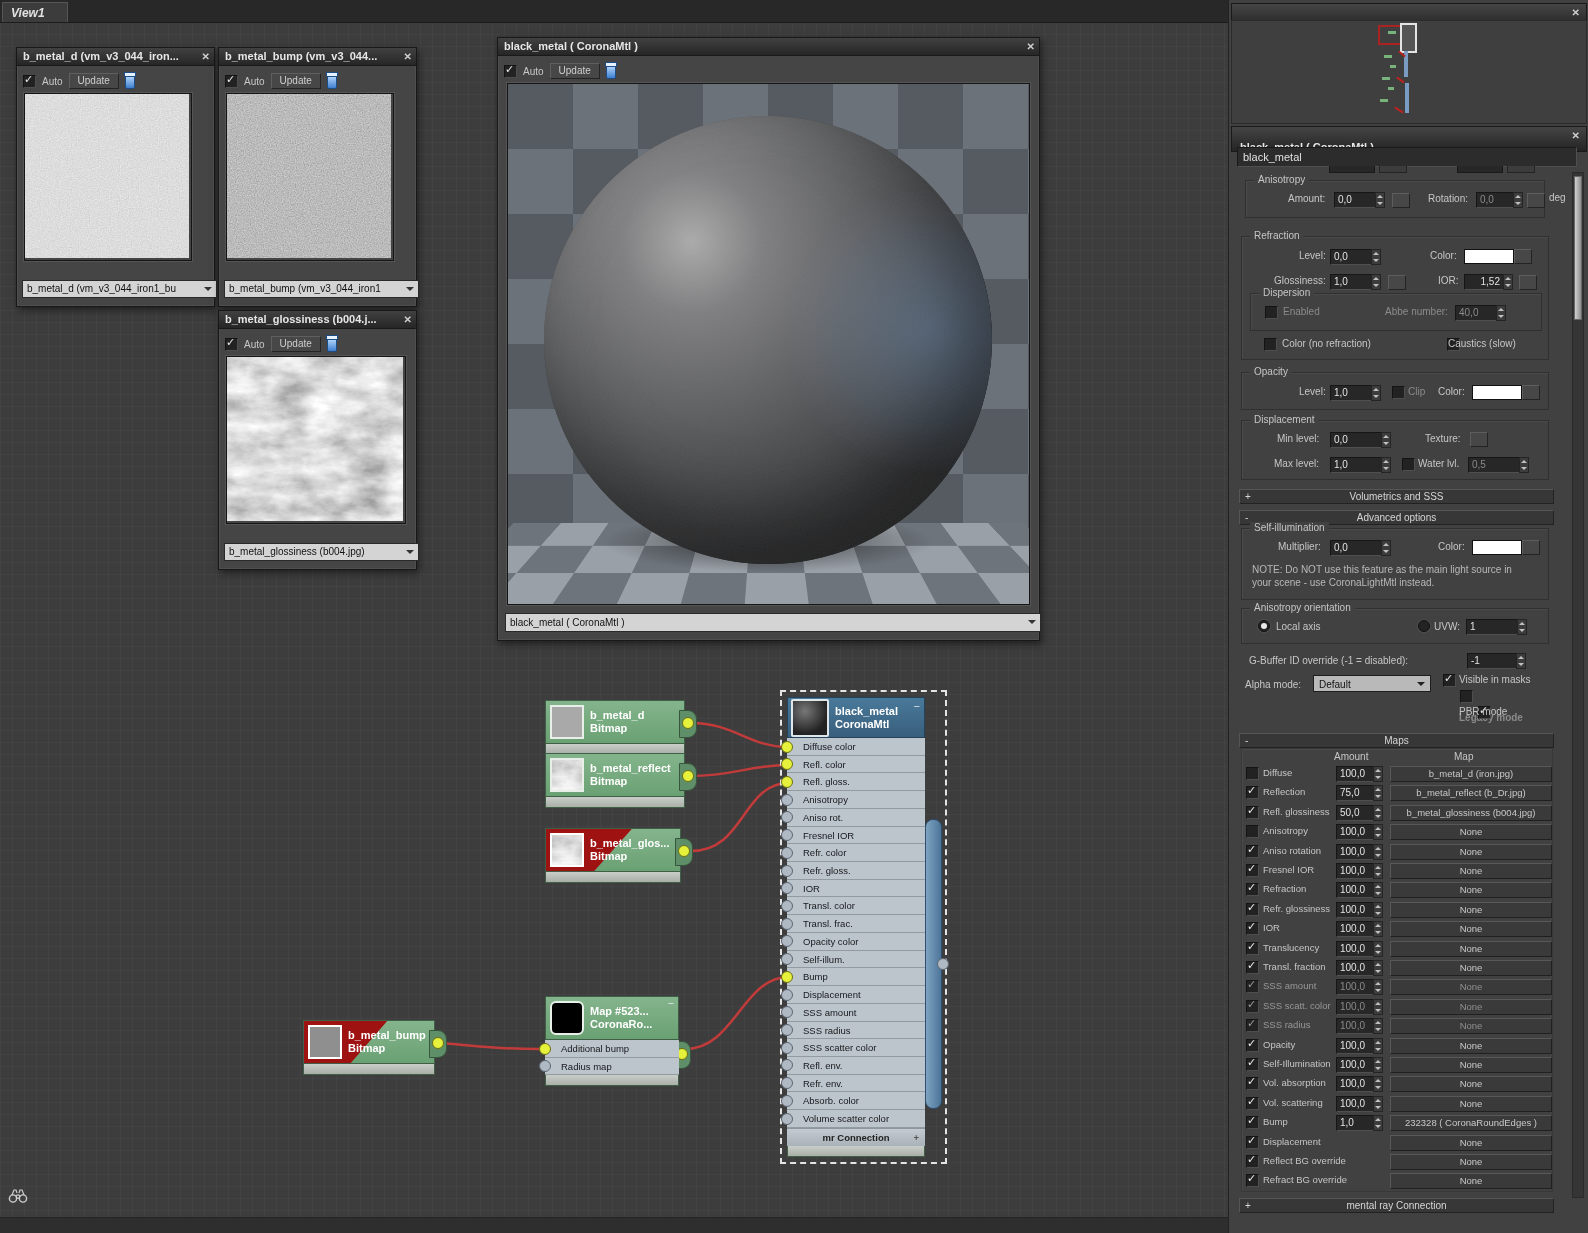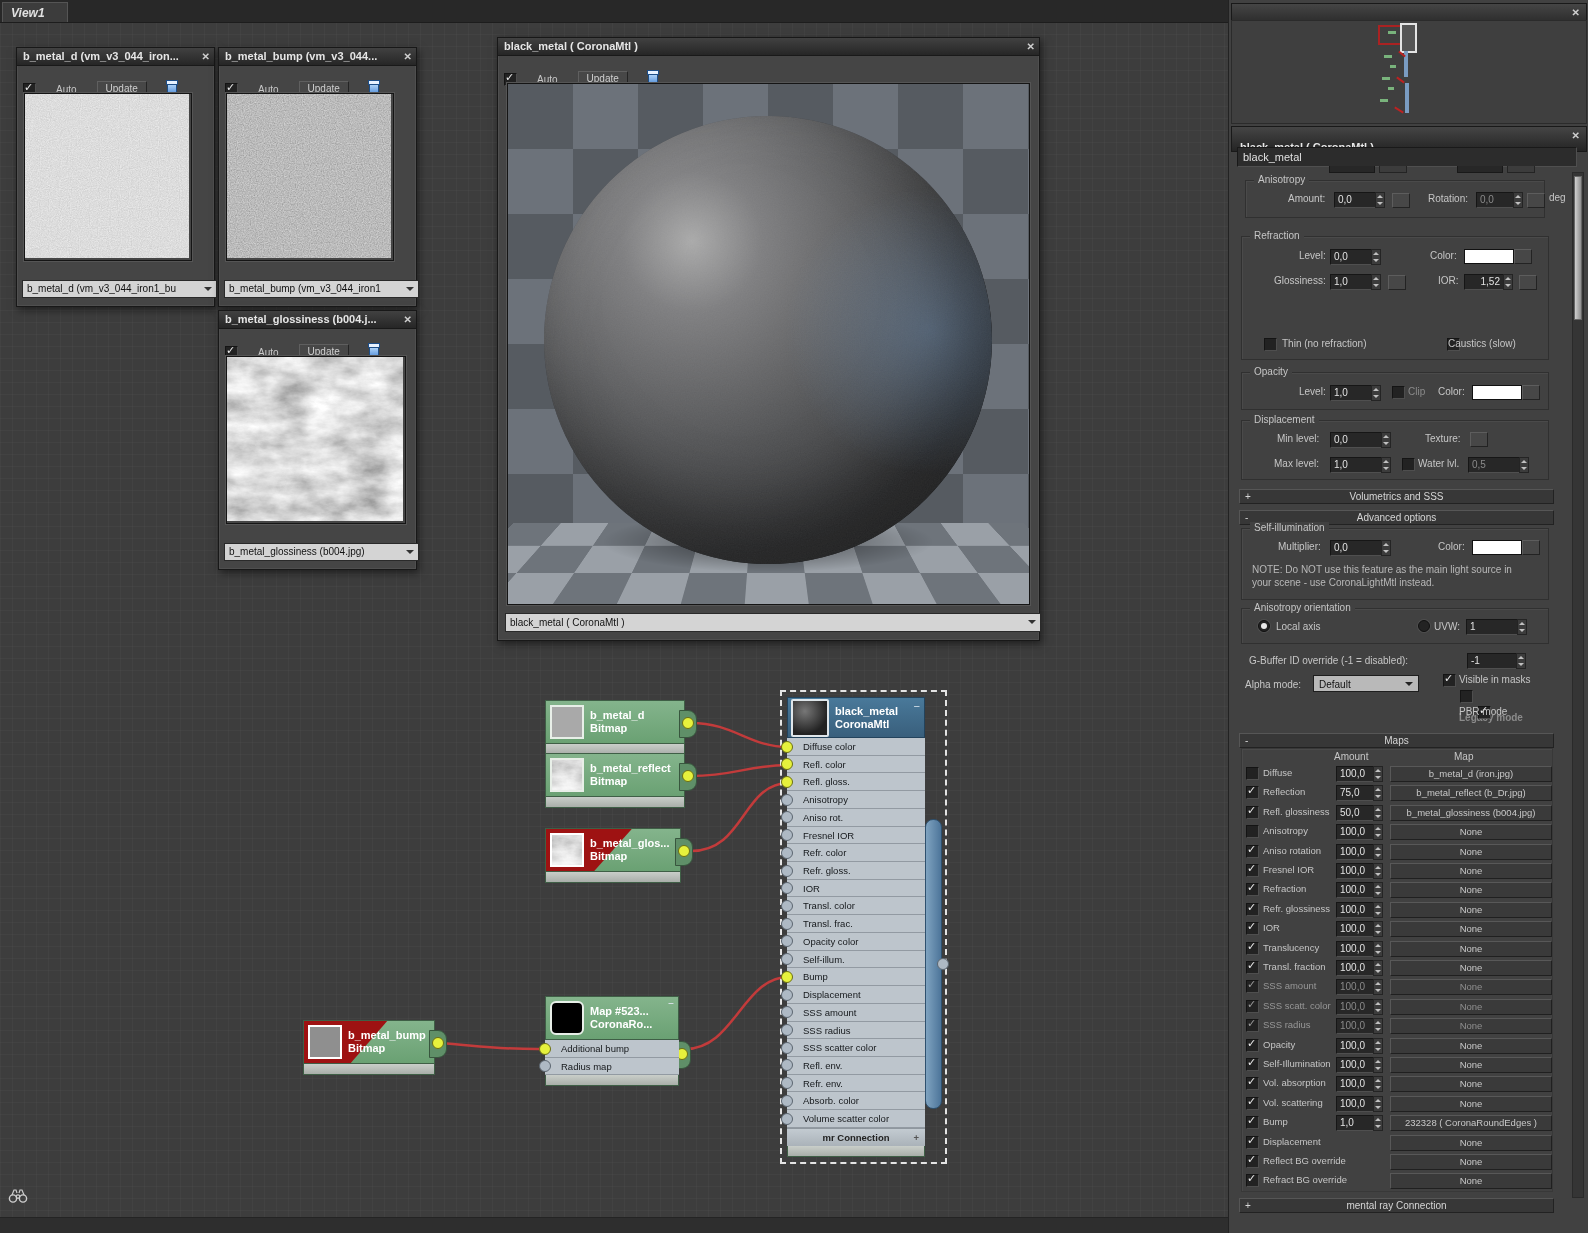--- a/index.html
+++ b/index.html
@@ -14,21 +14,21 @@
   #canvas{left:0;top:22px;width:1228px;height:1195px;background:#3d3d3d;z-index:1;
     background-image:linear-gradient(rgba(255,255,255,.025) 1px,transparent 1px),
                      linear-gradient(90deg,rgba(255,255,255,.025) 1px,transparent 1px);
     background-size:12px 12px;}
   #bottombar{left:0;top:1217px;width:1228px;height:16px;background:#2e2e2e;border-top:1px solid #242424;z-index:6;}
   
   .win{background:#454545;border:1px solid #181818;box-shadow:0 0 0 1px #4f4f4f inset,2px 3px 8px rgba(0,0,0,.5);z-index:10;}
   .win .tbar{position:relative;height:17px;background:linear-gradient(#414141,#262626);border-bottom:1px solid #191919;
              font-size:11px;font-weight:bold;color:#e6e6e6;line-height:17px;padding:0 6px;white-space:nowrap;overflow:hidden;}
   .win .tbar .x{position:absolute;right:4px;top:0;color:#cfcfcf;font-size:10px;cursor:default;}
-  .tools{position:relative;height:22px;display:flex;align-items:center;gap:20px;padding:12px 6px;}
+  .tools{position:relative;height:22px;display:flex;align-items:center;gap:6px;padding:4px 6px;}
   .cb{display:inline-block;width:11px;height:11px;background:#222;border:1px solid;border-color:#141414 #4e4e4e #4e4e4e #141414;
       position:relative;flex:0 0 auto;}
   .cb.on::after{content:"✓";position:absolute;left:0px;top:-3px;font-size:11px;color:#ececec;}
   .cb.dim::after{color:#9a9a9a;}
   .smalltxt{font-size:10px;color:#c8c8c8;white-space:nowrap;}
   .btn{background:#474747;border:1px solid;border-color:#5f5f5f #242424 #242424 #5f5f5f;color:#cfcfcf;font-size:10px;
        padding:1px 8px;line-height:12px;}
   .jar{width:8px;height:13px;background:linear-gradient(#bfe0ff,#3f7fd0);border:1px solid #1d4d86;border-radius:2px;position:relative;}
   .jar::before{content:"";position:absolute;left:-2px;top:-3px;right:-2px;height:3px;background:#e8f2ff;border:1px solid #1d4d86;}
   .texframe{position:absolute;border:1px solid #151515;box-shadow:0 0 0 1px #555;}
@@ -435,22 +435,30 @@
       <div class="sw" style="left:222px;top:12px;width:48px;"></div>
       <div class="mbtn" style="left:272px;top:12px;"></div>
       <span class="lbl abs" style="left:32px;top:38px;">Glossiness:</span>
       <div class="fld" style="left:88px;top:37px;width:34px;"><span>1,0</span></div>
       <div class="spin" style="left:129px;top:37px;"></div>
       <div class="mbtn" style="left:146px;top:38px;"></div>
       <span class="lbl abs" style="left:196px;top:38px;">IOR:</span>
       <div class="fld" style="left:222px;top:37px;width:32px;text-align:right;"><span>1,52</span></div>
       <div class="spin" style="left:261px;top:37px;"></div>
       <div class="mbtn" style="left:277px;top:38px;"></div>
+      <div class="grp" style="left:8px;top:56px;width:290px;height:36px;">
+        <span class="gt">Dispersion</span>
+        <span class="cb abs" style="left:14px;top:11px;"></span>
+        <span class="lbl dim abs" style="left:32px;top:12px;">Enabled</span>
+        <span class="lbl dim abs" style="left:134px;top:12px;">Abbe number:</span>
+        <div class="fld dim" style="left:204px;top:11px;width:34px;"><span>40,0</span></div>
+        <div class="spin" style="left:245px;top:11px;"></div>
+      </div>
       <span class="cb abs" style="left:22px;top:100px;"></span>
-      <span class="lbl abs" style="left:40px;top:101px;">Thin (no refraction)</span>
+      <span class="lbl abs" style="left:40px;top:101px;">Color (no refraction)</span>
       <span class="cb abs" style="left:188px;top:100px;"></span>
       <span class="lbl abs" style="left:206px;top:101px;">Caustics (slow)</span>
     </div>
 
     
     <div class="grp" style="left:12px;top:372px;width:306px;height:36px;">
       <span class="gt">Opacity</span>
       <span class="lbl abs" style="left:57px;top:13px;">Level:</span>
       <div class="fld" style="left:88px;top:12px;width:34px;"><span>1,0</span></div>
       <div class="spin" style="left:129px;top:12px;"></div>
@@ -509,21 +517,21 @@
       <div class="spin" style="left:275px;top:10px;"></div>
     </div>
 
     
     <span class="lbl abs" style="left:20px;top:655px;">G-Buffer ID override (-1 = disabled):</span>
     <div class="fld" style="left:238px;top:653px;width:42px;"><span>-1</span></div>
     <div class="spin" style="left:287px;top:653px;"></div>
 
     
     <span class="lbl abs" style="left:16px;top:679px;">Alpha mode:</span>
-    <div class="combo" style="left:84px;top:675px;width:106px;">
+    <div class="combo" style="left:84px;top:675px;width:118px;">
       <span>Default</span><span class="ch"></span></div>
     <span class="cb on abs" style="left:214px;top:673px;"></span>
     <span class="lbl abs" style="left:230px;top:674px;">Visible in masks</span>
     <span class="cb abs" style="left:214px;top:689px;"></span>
     <span class="lbl dim abs" style="left:230px;top:712px;font-weight:bold;">Legacy mode</span>
     <span class="cb on abs" style="left:214px;top:705px;"></span>
     <span class="lbl abs" style="left:230px;top:706px;">PBR mode</span>
 
     
     <div class="roll" style="left:10px;top:733px;width:313px;">

